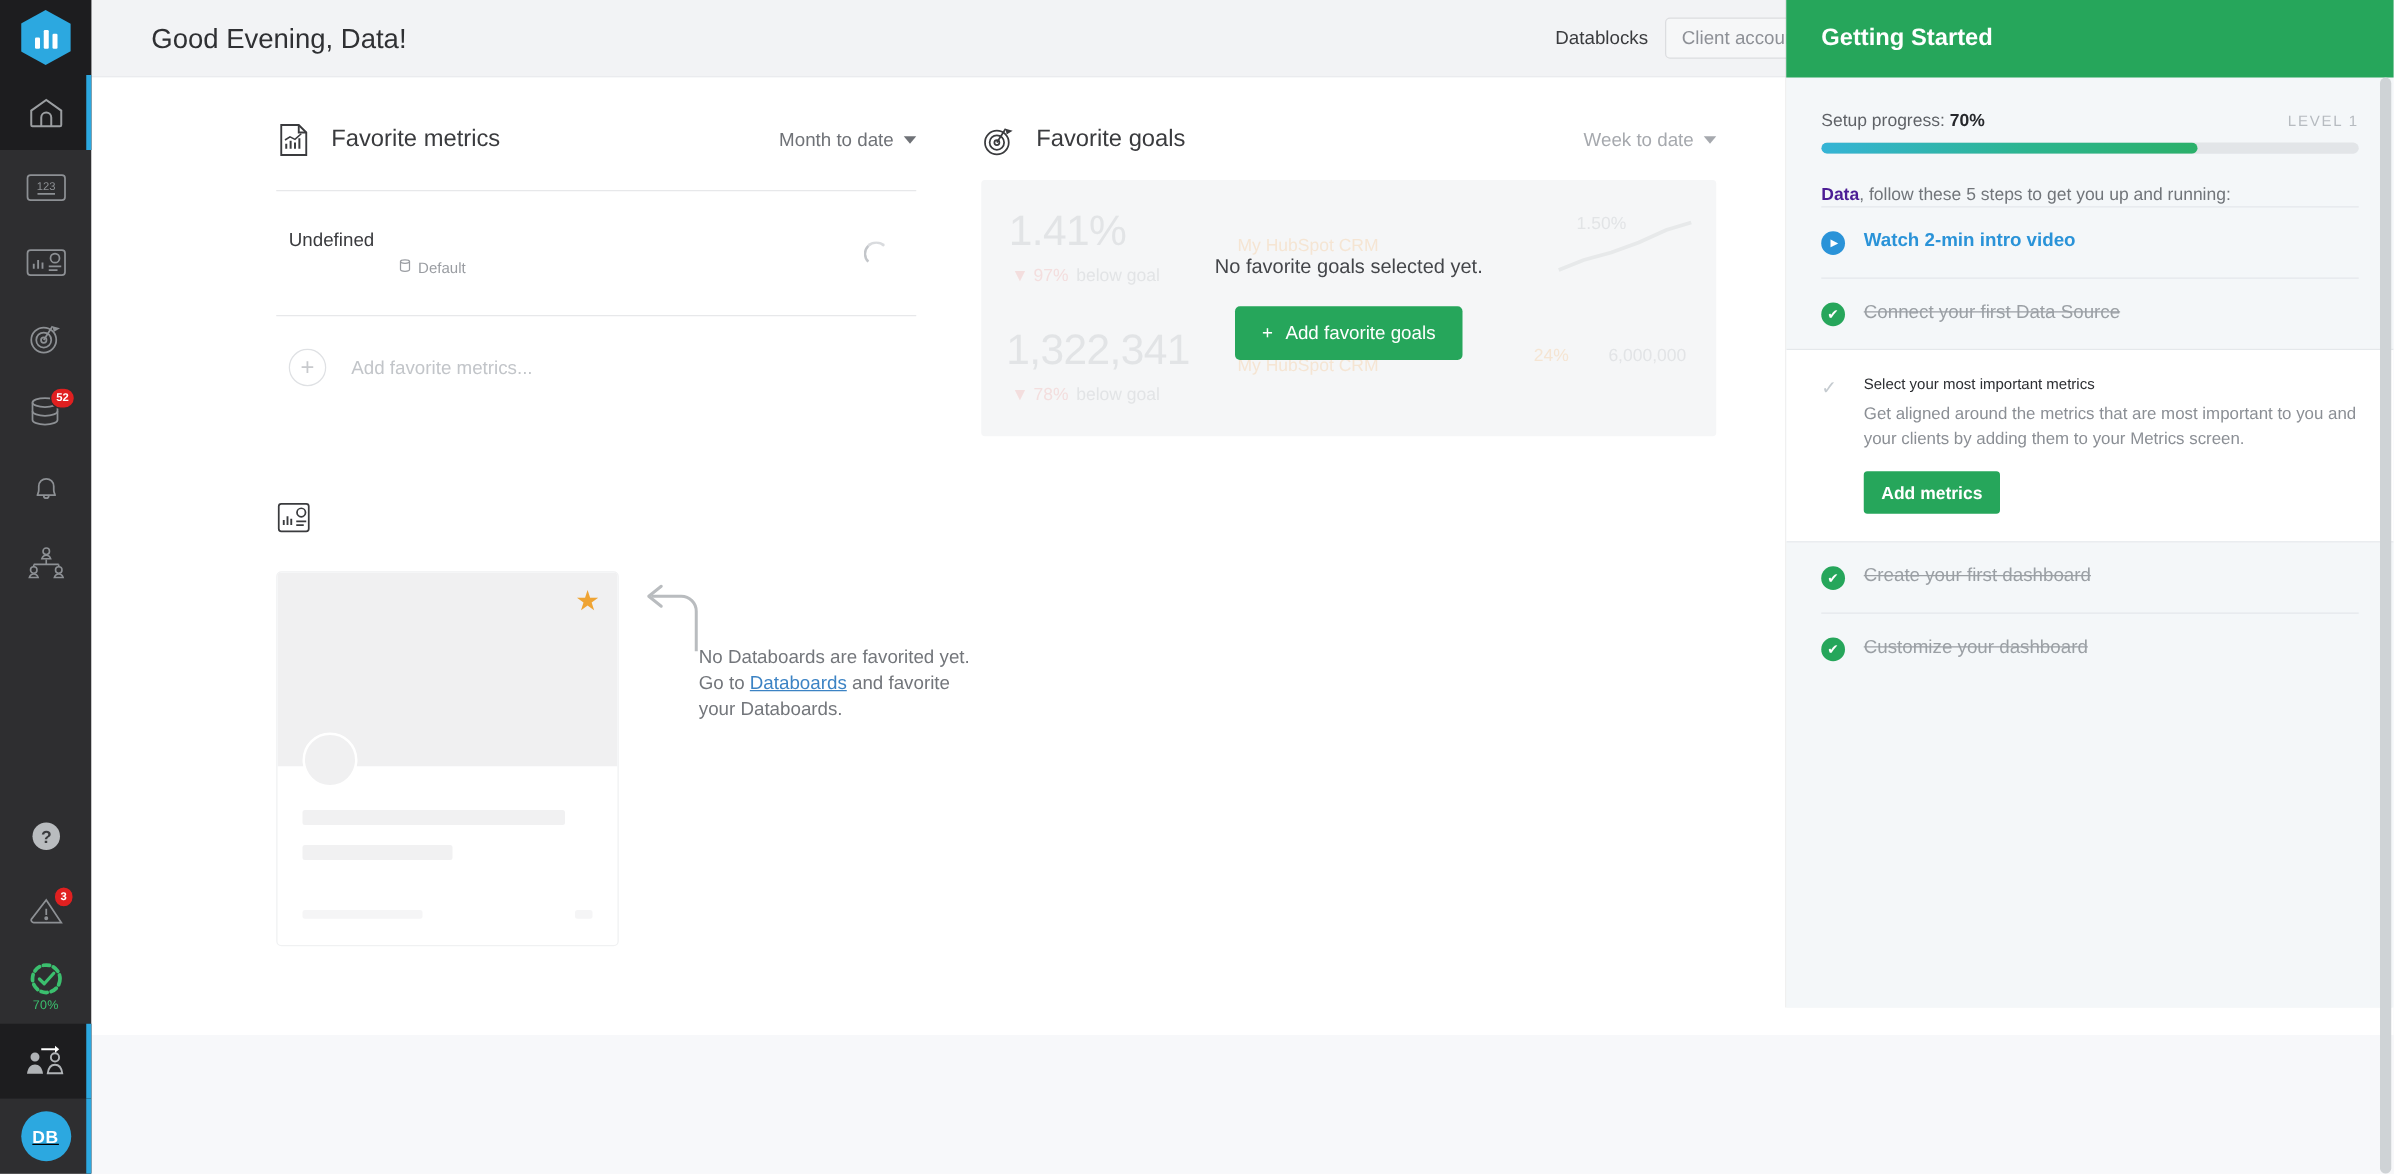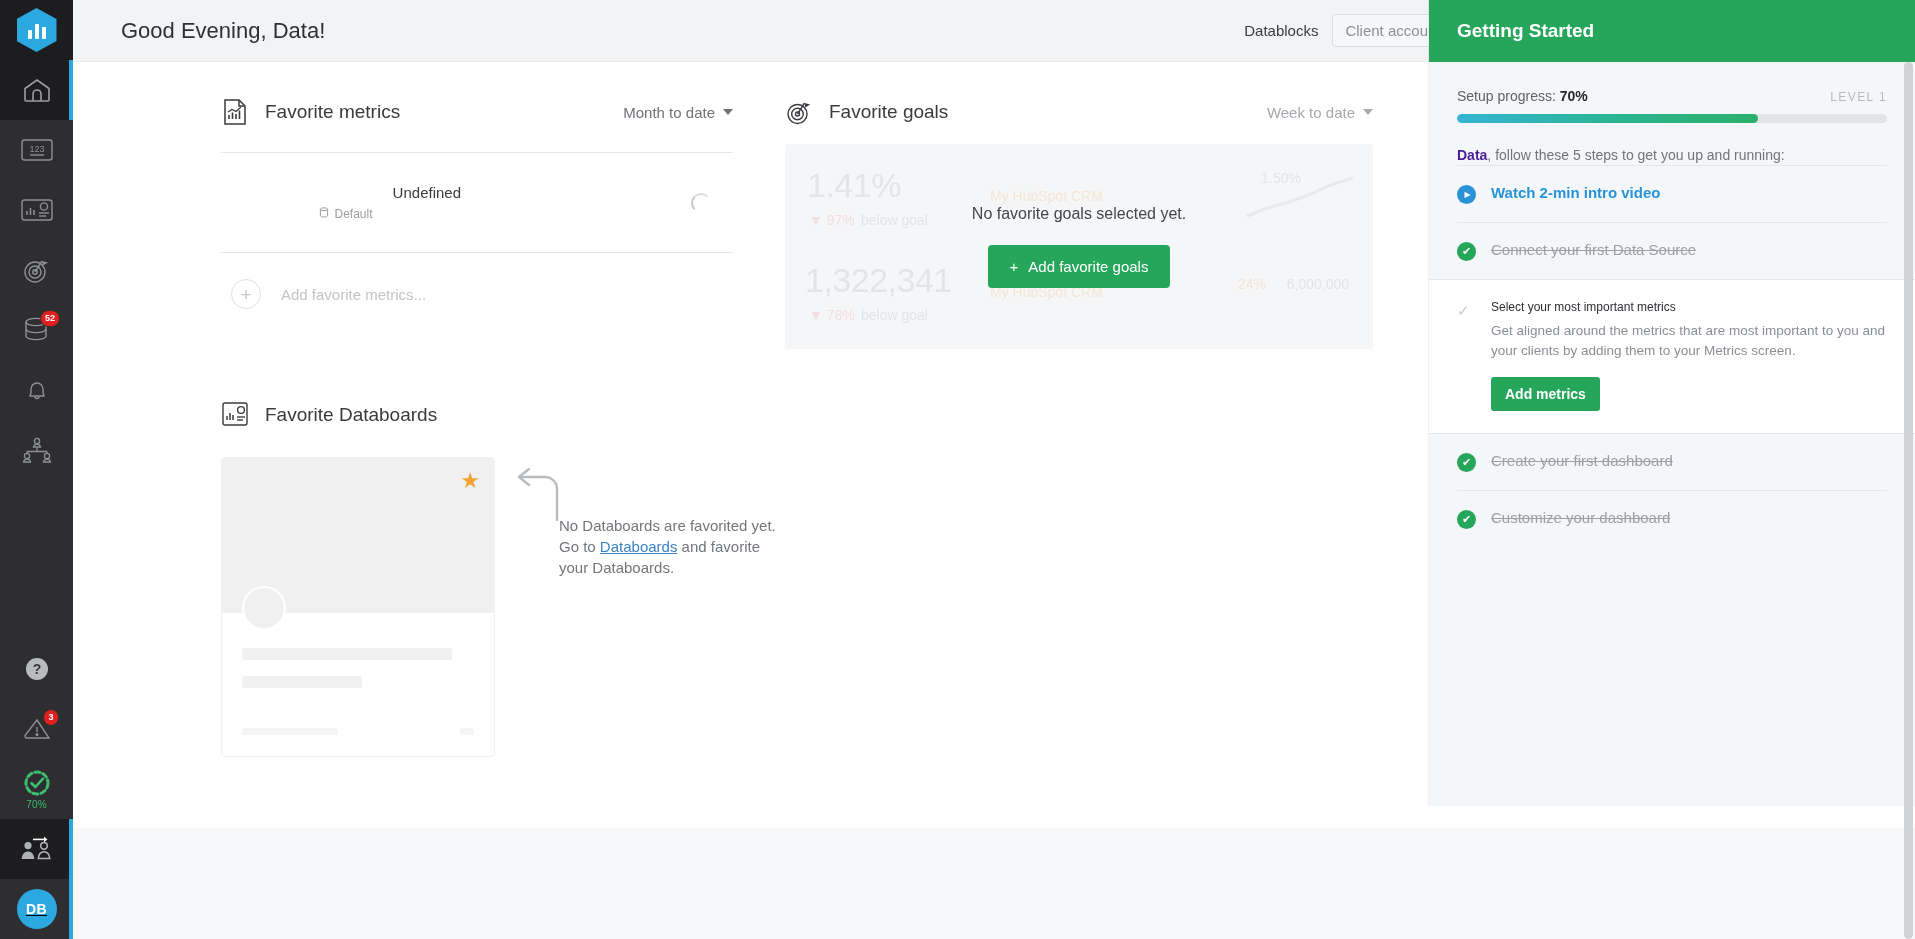--- a/index.html
+++ b/index.html
@@ -76,35 +76,35 @@
   }
   .caret { width:0;height:0;border-left:5px solid transparent;border-right:5px solid transparent;border-top:6px solid currentColor; display:inline-block; }
 
   .content { background: #fff; height: 877px; position: relative; }
 
   .panel-row { display: flex; }
   .panel { padding: 0 0 0 0; }
   .panel-left { width: 660px; padding-left: 148px; padding-top: 30px; }
   .panel-right { width: 640px; padding-left: 52px; padding-top: 30px; }
 
-  .panel-head { display: flex; align-items: center; height: 40px; }
+  .panel-head { display: flex; align-items: center; height: 40px; justify-content: space-between; }
   .panel-icon { width: 28px; height: 28px; margin-right: 16px; flex: 0 0 28px; }
   .panel-title { font-size: 19px; color: #3a3b3e; }
   .panel-period {
     margin-left: auto; font-size: 15px; color: #6f7277; display: flex;
     align-items: center; gap: 8px; cursor: pointer;
   }
   .panel-period.muted { color: #a6a9ae; }
   .sep { border-top: 1px solid #e7e8ea; margin-top: 20px; }
 
   .metric-row {
     display: flex; align-items: center; height: 100px;
     border-bottom: 1px solid #e7e8ea; padding: 0 10px;
   }
-  .metric-left { width: 230px; text-align: right; }
+  .metric-left { width: 230px; text-align: left; }
   .metric-name { font-size: 15px; color: #3a3b3e; }
   .metric-sub { font-size: 12px; color: #9a9da2; margin-top: 6px; display:flex; align-items:center; justify-content:center; gap:5px; }
   .spinner {
     width: 20px; height: 20px; border-radius: 50%;
     border: 2px solid transparent; border-left-color: #c3c6ca; border-top-color:#d9dbde;
     margin-left: 230px;
   }
   .add-row { display: flex; align-items: center; gap: 20px; padding: 26px 10px; }
   .plus-circle {
     width: 30px; height: 30px; border-radius: 50%; border: 1px solid #dfe1e4;
@@ -432,21 +432,21 @@
             <div class="ghost ghost-big" style="left:22px; top:22px;">1.41%</div>
             <div class="ghost ghost-sm ghost-pink" style="left:24px; top:68px;text-align:right;">▼ 97%</div>
             <div class="ghost ghost-sm" style="left:76px; top:68px;">below goal</div>
             <div class="ghost ghost-sm ghost-orange" style="left:205px; top:44px;">My HubSpot CRM</div>
             <div class="ghost ghost-sm" style="right:72px; top:26px;">1.50%</div>
 
             <div class="ghost ghost-big" style="left:20px; top:117px;">1,322,341</div>
             <div class="ghost ghost-sm ghost-pink" style="left:24px; top:163px;">▼ 78%</div>
             <div class="ghost ghost-sm" style="left:76px; top:163px;">below goal</div>
             <div class="ghost ghost-sm ghost-orange" style="left:205px; top:140px;">My HubSpot CRM</div>
-            <div class="ghost ghost-sm ghost-orange" style="right:107px; top:132px;">24%</div>
+            <div class="ghost ghost-sm ghost-orange" style="right:118px; top:132px;">24%</div>
             <div class="ghost ghost-sm" style="right:24px; top:132px;">6,000,000</div>
 
             <svg style="position:absolute; right:18px; top:28px;" width="110" height="50">
               <polyline points="2,44 22,36 44,30 66,22 88,12 108,6" fill="none" stroke="#e7e9ea" stroke-width="3"></polyline>
             </svg>
 
             <div class="goals-overlay">
               <div class="goals-empty-text">No favorite goals selected yet.</div>
               <button class="btn-green">
                 <span>+</span>

